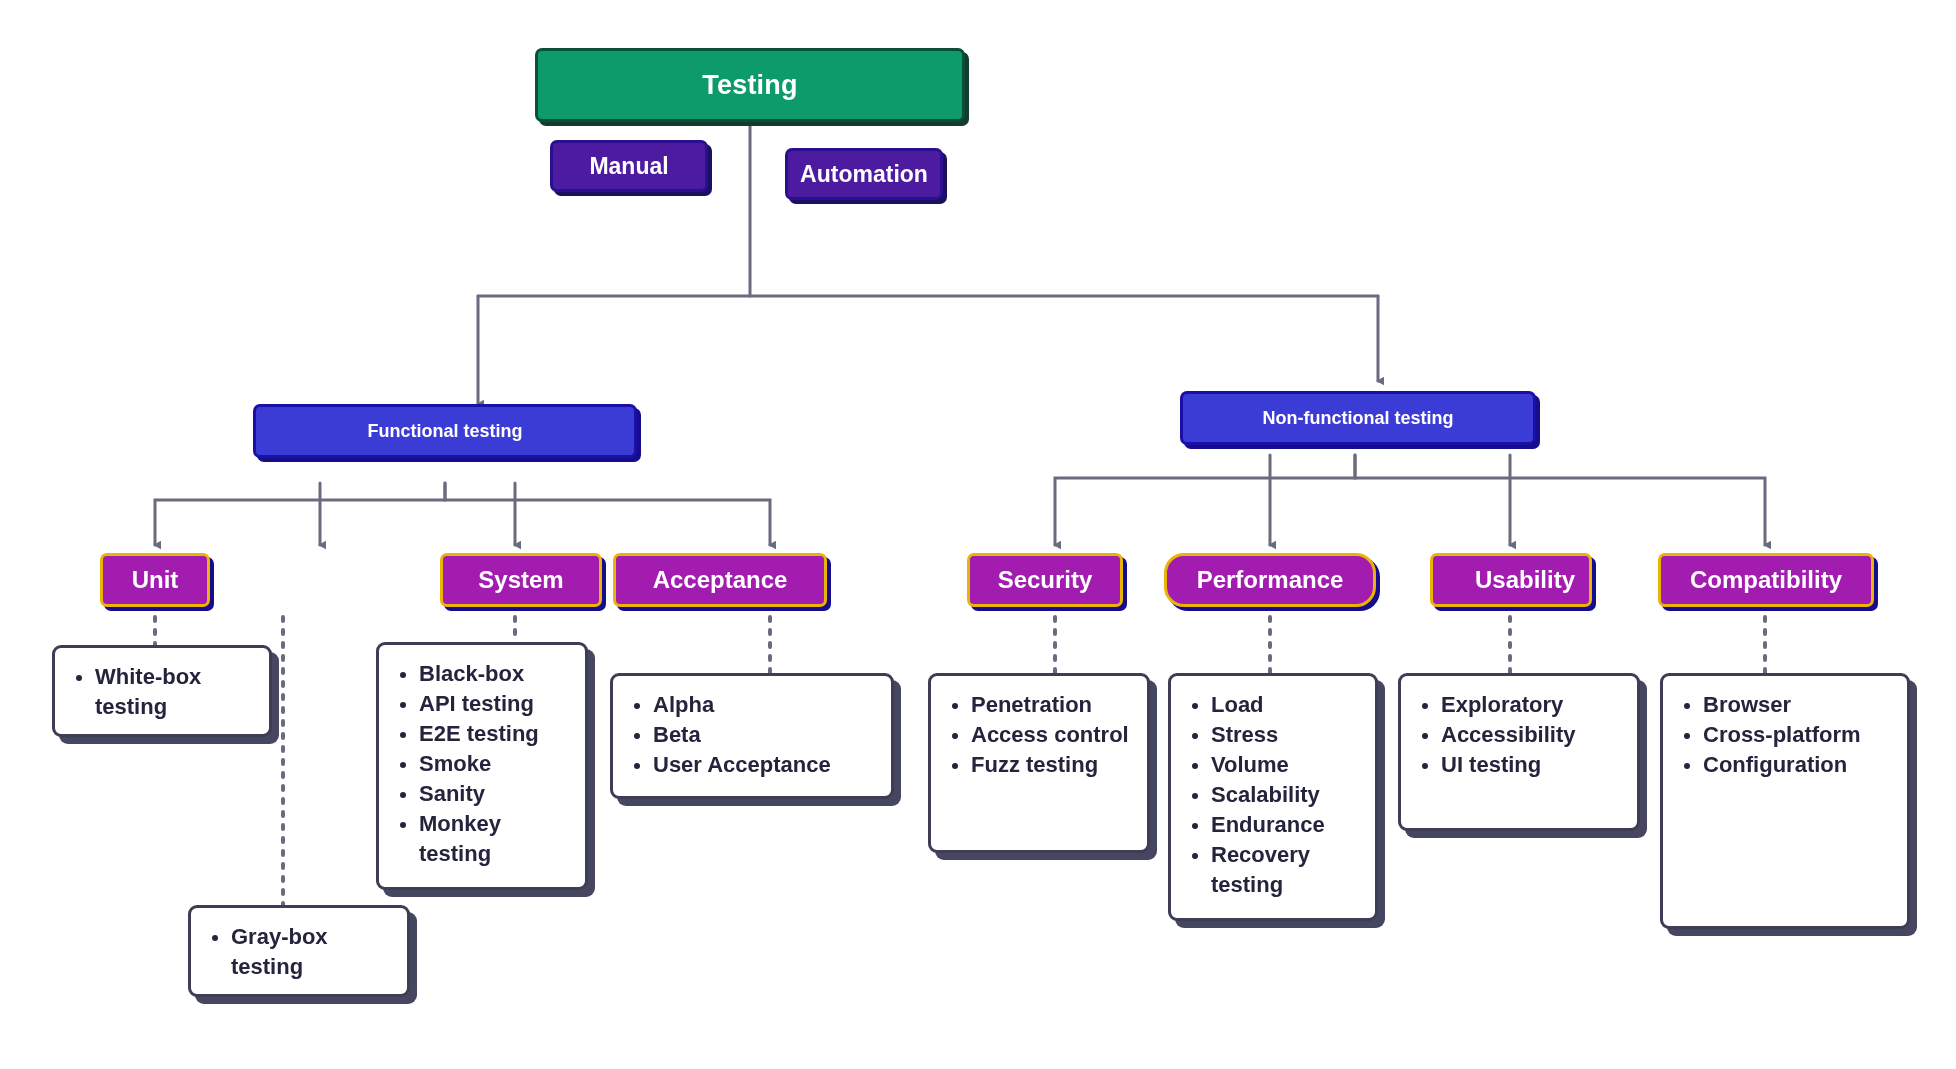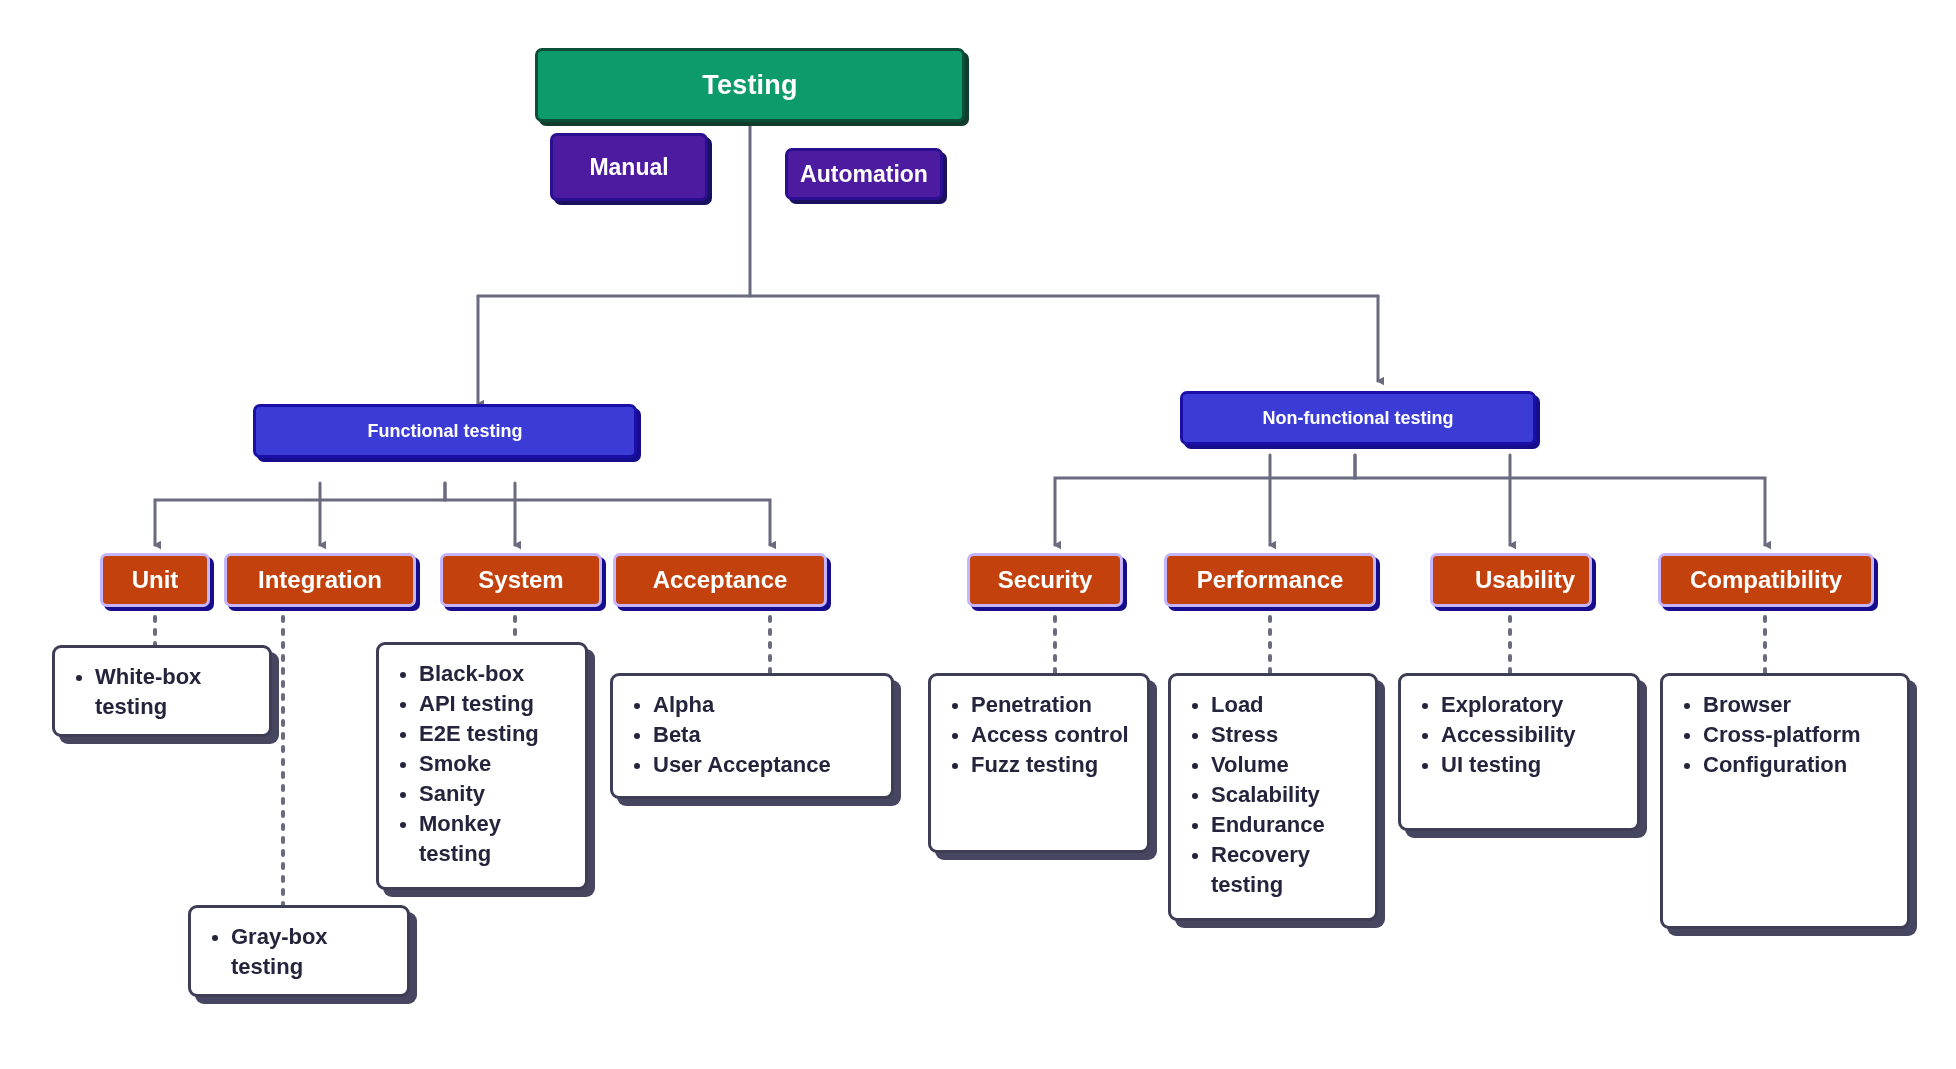--- a/index.html
+++ b/index.html
@@ -46,22 +46,22 @@
   
   .n-indigo{
     background:#3b3bd6;
     border:3px solid #1a10a8;
     box-shadow:4px 4px 0 0 #160d8c;
     font-size:18px;
   }
 
   
   .n-blue{
-    background:#c2410c;
-    border:3px solid #c4b5fd;
+    background:#a21caf;
+    border:3px solid #eab308;
     box-shadow:4px 4px 0 0 #160d8c;
     font-size:24px;
   }
 
   
   .card{
     position:absolute;
     box-sizing:border-box;
     background:#ffffff;
     border:3px solid #3e3d56;
@@ -126,53 +126,50 @@
       <path d="M1270,617 L1270,673"></path>
       <path d="M1510,617 L1510,673"></path>
       <path d="M1765,617 L1765,673"></path>
     </g>
   </svg>
 
   <div class="node n-root" style="left:535px;top:48px;width:430px;height:74px;">
     <span>Testing</span>
   </div>
 
-  <div class="node n-purple" style="left:550px;top:133px;width:158px;height:68px;">
+  <div class="node n-purple" style="left:550px;top:140px;width:158px;height:52px;">
     <span>Manual</span>
   </div>
 
   <div class="node n-purple" style="left:785px;top:148px;width:158px;height:52px;">
     <span>Automation</span>
   </div>
 
   <div class="node n-indigo" style="left:253px;top:404px;width:384px;height:54px;">
     <span>Functional testing</span>
   </div>
 
   <div class="node n-indigo" style="left:1180px;top:391px;width:356px;height:54px;">
     <span>Non-functional testing</span>
   </div>
 
   <div class="node n-blue" style="left:100px;top:553px;width:110px;height:54px;">
     <span>Unit</span>
   </div>
-  <div class="node n-blue" style="left:224px;top:553px;width:192px;height:54px;">
-    <span>Integration</span>
-  </div>
   <div class="node n-blue" style="left:440px;top:553px;width:162px;height:54px;">
     <span>System</span>
   </div>
   <div class="node n-blue" style="left:613px;top:553px;width:214px;height:54px;">
     <span>Acceptance</span>
   </div>
 
   <div class="node n-blue" style="left:967px;top:553px;width:156px;height:54px;">
     <span>Security</span>
   </div>
-  <div class="node n-blue" style="left:1164px;top:553px;width:212px;height:54px;">
+  <div class="node n-blue" style="left:1164px;top:553px;width:212px;height:54px;border-radius:20px;">
     <span>Performance</span>
   </div>
   <div class="node n-blue" style="left:1430px;top:553px;width:162px;height:54px;padding-left:28px;">
     <span>Usability</span>
   </div>
   <div class="node n-blue" style="left:1658px;top:553px;width:216px;height:54px;">
     <span>Compatibility</span>
   </div>
 
   <div class="card" style="left:52px;top:645px;width:220px;height:92px;">

